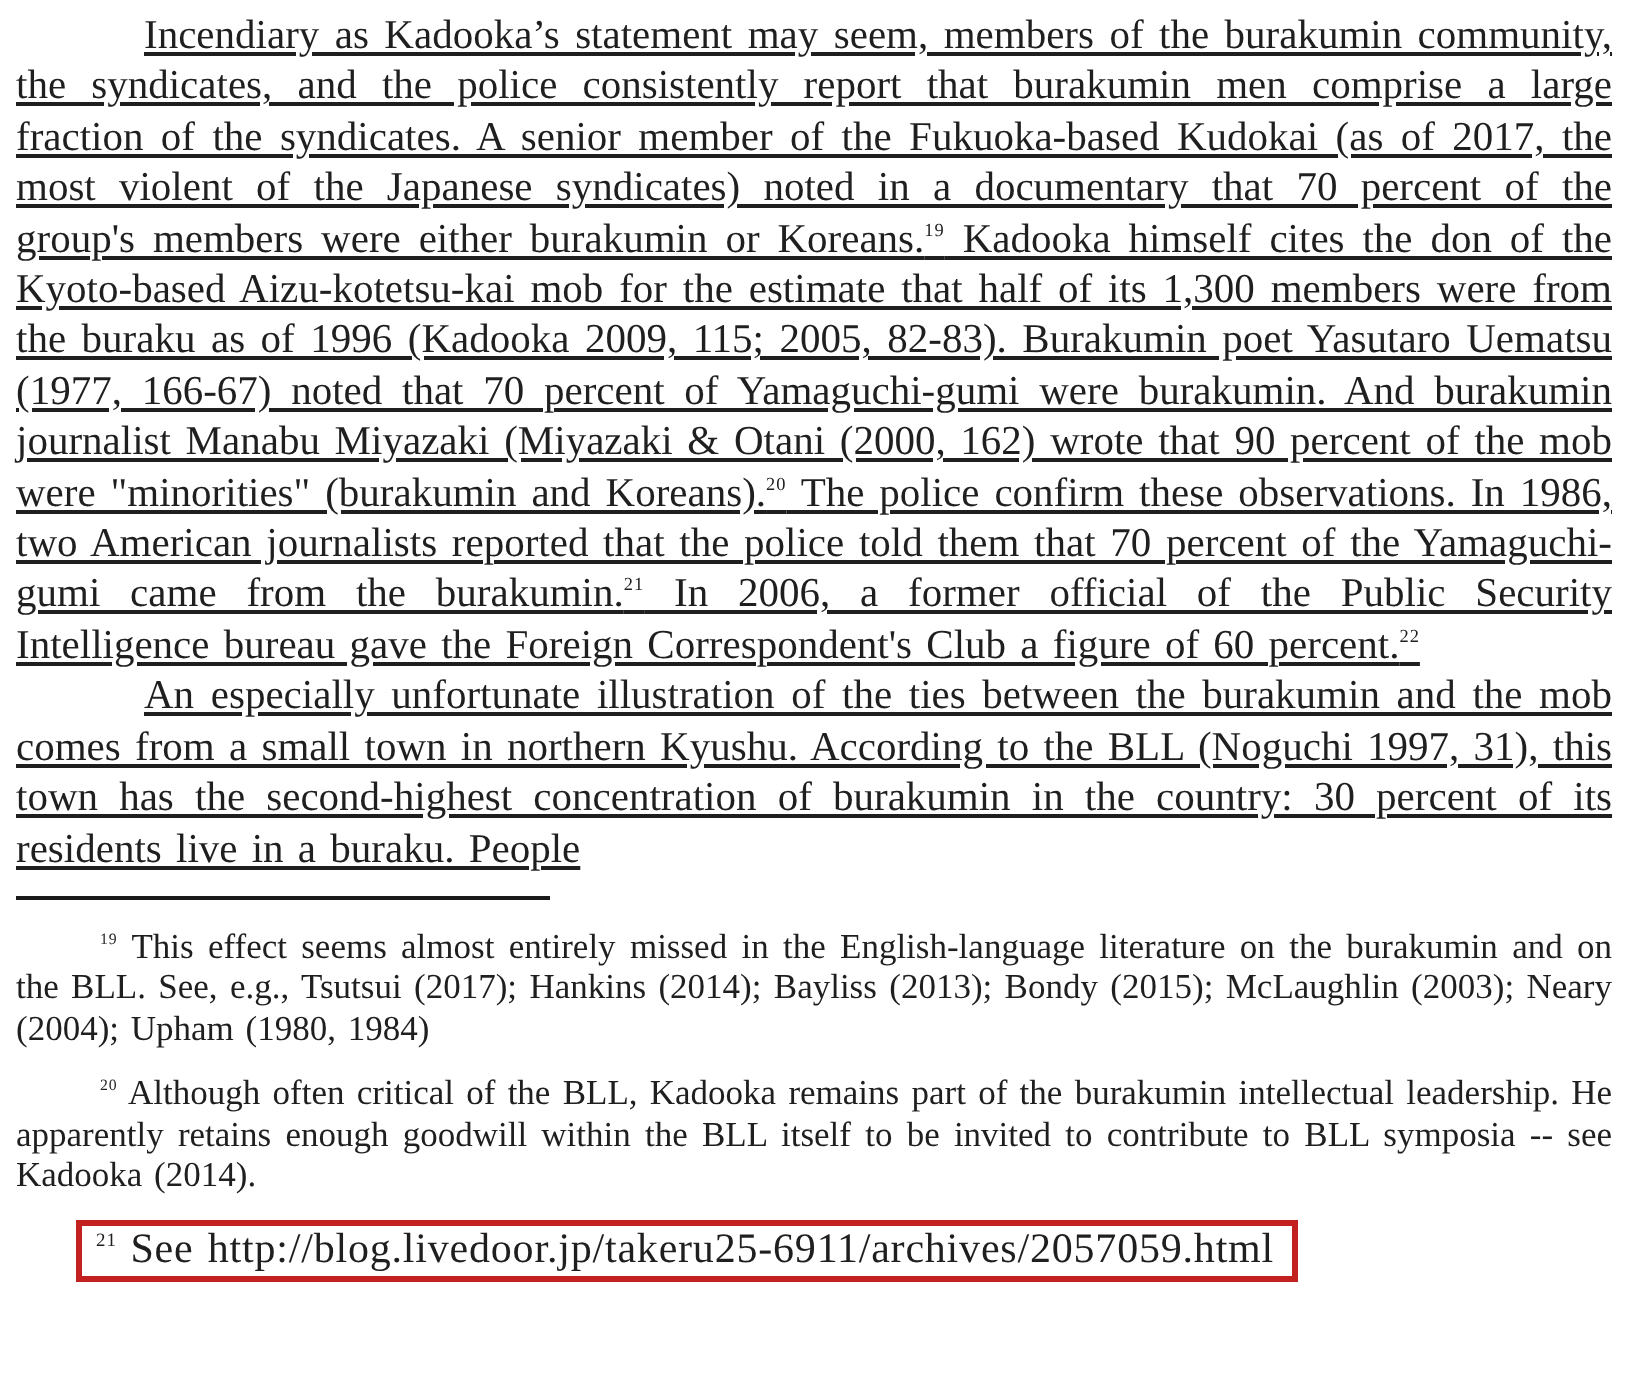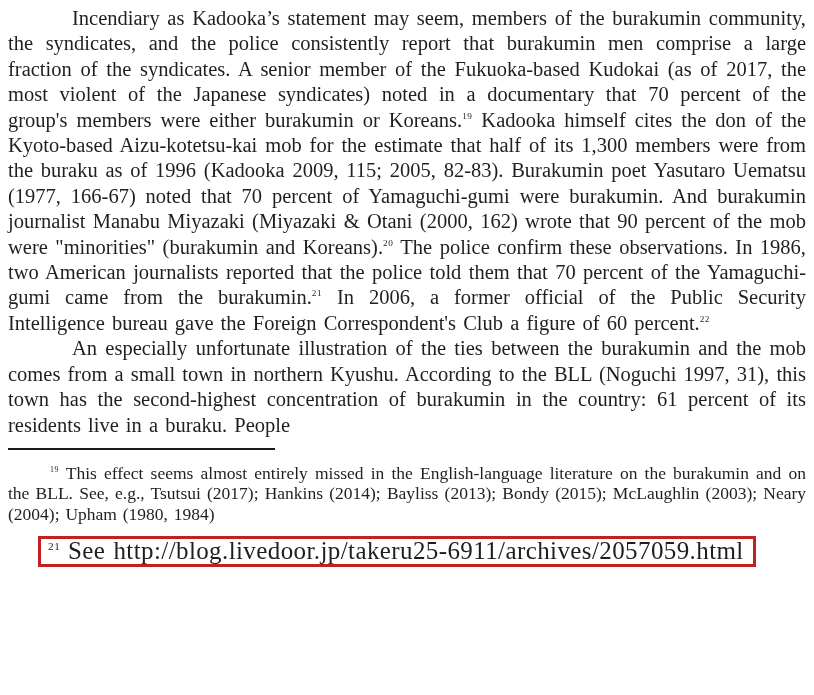--- a/index.html
+++ b/index.html
@@ -14,20 +14,21 @@
     padding: 6px 8px 0 8px;
     overflow: hidden;
   }
   .body-text p {
     margin: 0;
     text-align: justify;
     text-indent: 64px;
     font-size: 20.5px;
     line-height: 25.4px;
     word-spacing: 2px;
+    text-decoration: underline;
   }
   sup.fn {
     font-size: 0.45em;
     vertical-align: super;
     line-height: 0;
     letter-spacing: 0.5px;
   }
   .footnote-sep {
     border: none;
     border-top: 2px solid #1a1a1a;
@@ -48,41 +49,42 @@
     margin: 0;
     text-indent: 0;
     padding-left: 30px;
     text-align: left;
   }
   .red-box {
     display: inline-block;
     border: 3px solid #c32020;
     padding: 1px 9px 3px 7px;
     text-indent: 0;
-    font-size: 25px;
+    font-size: 21px;
     line-height: 21px;
     white-space: nowrap;
   }
   .red-box .url-text { letter-spacing: 0.4px; }
 </style>
 </head>
 <body>
 
 <div class="page" style="background: rgb(255, 255, 255); color: rgb(31, 31, 31);">
 
   <div class="body-text">
     <p>Incendiary as Kadooka’s statement may seem, members of the burakumin community, the syndicates, and the police  consistently report that burakumin men comprise a large fraction of the syndicates.  A senior member of the Fukuoka-based Kudokai (as of 2017, the most violent of the Japanese syndicates) noted in a documentary that 70 percent of the group's members were either burakumin or Koreans.<sup class="fn">19</sup>  Kadooka himself cites the don of the Kyoto-based Aizu-kotetsu-kai mob for the estimate that  half of its 1,300 members were from the buraku as of 1996 (Kadooka 2009, 115; 2005, 82-83).  Burakumin poet Yasutaro Uematsu (1977, 166-67) noted that 70 percent of Yamaguchi-gumi were burakumin.  And burakumin journalist Manabu Miyazaki (Miyazaki &amp; Otani (2000, 162) wrote that 90 percent of the mob were "minorities" (burakumin and Koreans).<sup class="fn">20</sup>  The police confirm these observations.  In 1986, two American journalists reported that the police told them that 70 percent of the Yamaguchi-gumi came from the burakumin.<sup class="fn">21</sup>  In 2006, a former official of the Public Security Intelligence bureau gave the Foreign Correspondent's Club a figure of 60 percent.<sup class="fn">22</sup></p>
-    <p>An especially unfortunate illustration of the ties between the burakumin and the mob comes from a small town in northern Kyushu.  According to the BLL (Noguchi 1997, 31), this town has the second-highest concentration of burakumin in the country:  61 percent of  its residents live in a buraku.  People</p>
+    <p>An especially unfortunate illustration of the ties between the burakumin and the mob comes from a small town in northern Kyushu.  According to the BLL (Noguchi 1997, 31), this town has the second-highest concentration of burakumin in the country:  30 percent of  its residents live in a buraku.  People</p>
   </div>
 
   <hr class="footnote-sep">
 
   <div class="footnotes">
 
     <p class="footnote"><sup class="fn">19</sup> <span>This effect seems almost entirely missed in the English-language literature on the burakumin and on the BLL.  See, e.g., Tsutsui (2017); Hankins (2014); Bayliss (2013); Bondy (2015); McLaughlin (2003); Neary (2004); Upham (1980, 1984)</span></p>
 
+    <p class="footnote"><sup class="fn">20</sup> <span>Although often critical of the BLL, Kadooka remains part of the burakumin intellectual leadership.  He apparently retains enough goodwill within the BLL itself to be invited to contribute to BLL symposia -- see Kadooka (2014).</span></p>
 
     <p class="footnote footnote-highlight-wrap">
       <span class="red-box" style="border-color: rgb(195, 32, 32);"><sup class="fn">21</sup> <span class="url-text">See http://blog.livedoor.jp/takeru25-6911/archives/2057059.html</span></span>
     </p>
 
   </div>
 </div>
 
 </body></html>

